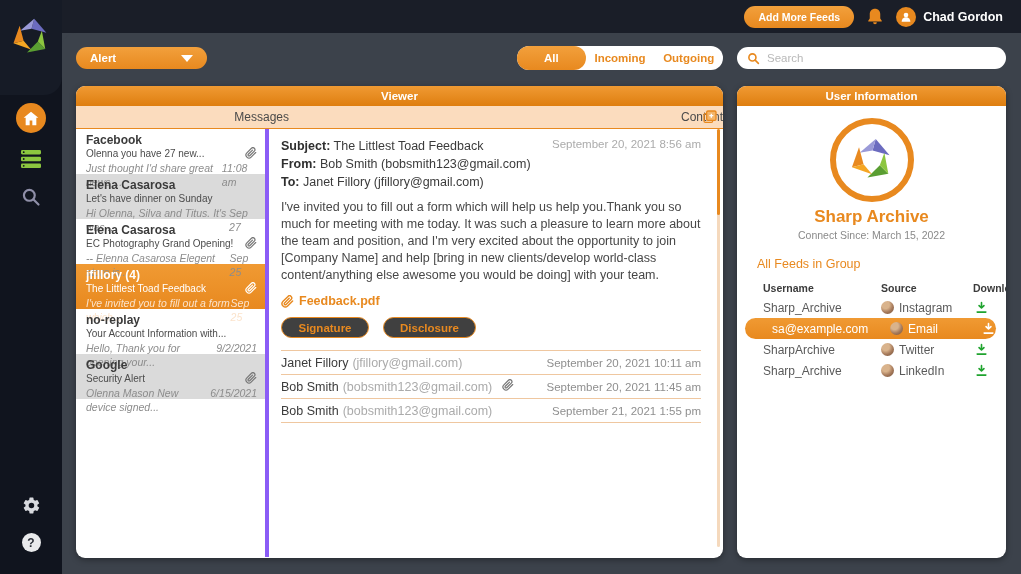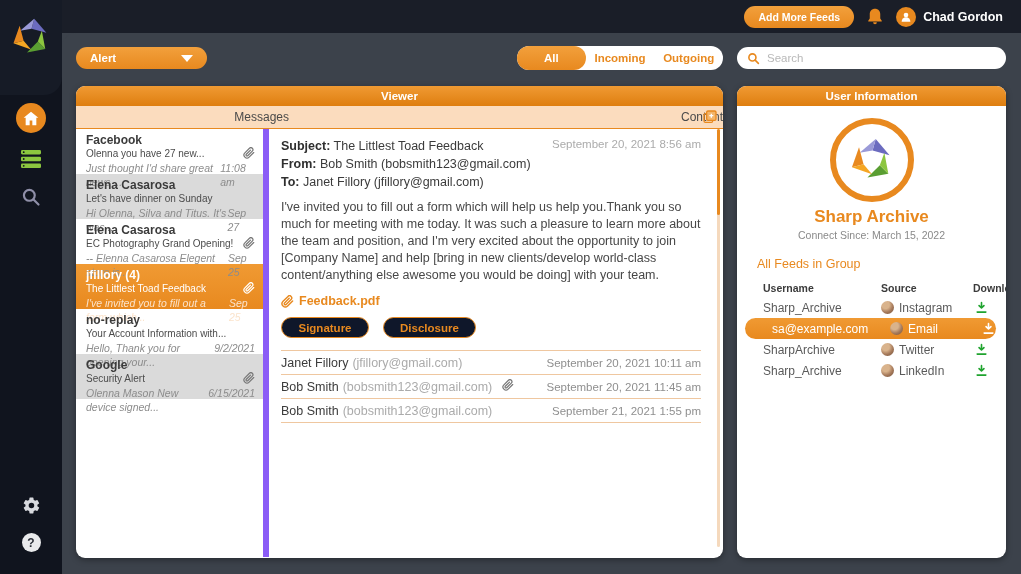--- a/index.html
+++ b/index.html
@@ -43,40 +43,40 @@
   .user-card  { left:675px; top:53px; width:269px; height:472px; }
   .card-header { height:20px; background:linear-gradient(#F09A33,#DE7E10); color:#fff; font-size:11.5px; font-weight:bold; display:flex; align-items:center; justify-content:center; }
 
   
   .subheader { height:23px; background:#FBDCBE; border-bottom:1px solid #E8891F; display:flex; align-items:center; position:relative; font-size:12px; color:#4A4A4A;text-align:right; }
   .subheader .col-msg { padding-left:12px; width:213px; }
   .subheader .col-content { flex:1; }
   .dup-icon { position:absolute; right:5px; top:3px; cursor:pointer; }
 
   .viewer-body { display:flex; height:428px; }
-  .msg-list { width:211px; border-right:6px solid #8b5cf6; overflow:hidden; }
+  .msg-list { width:211px; border-right:4px solid #8b5cf6; overflow:hidden; }
   .msg-row { height:45px; padding:4px 8px 0 10px; background:#fff; cursor:pointer; }
   .msg-row.alt { background:#DADADA; }
   .msg-row.selected { background:linear-gradient(#F09A33,#E8891F); }
   .msg-sender { font-size:12px; font-weight:bold; color:#3B3B3B; line-height:14px; }
   .msg-line2 { display:flex; justify-content:space-between; align-items:flex-start; font-size:10px; color:#4C4C4C; line-height:14px; }
   .msg-line3 { display:flex; justify-content:space-between; font-size:10.5px; font-style:italic; color:#8C8C8C; line-height:14px; }
   .msg-row.selected .msg-sender, .msg-row.selected .msg-line2 { color:#fff; }
   .msg-row.selected .msg-line3 { color:#FBE3CB; }
 
   
   .content-pane { flex:1; position:relative; padding:8px 22px 0 12px; }
   .mail-head { position:relative; }
   .mail-line { font-size:12.5px; color:#3B3B3B; line-height:18px; }
   .mail-line b { color:#2F2F2F; }
   .mail-date { position:absolute; right:0; top:1px; font-size:11.5px; color:#ABABAB; }
   .mail-body { margin-top:8px; font-size:12.5px; color:#474747; line-height:17px; width:420px; }
   .attach-row { margin-top:10px; display:flex; align-items:center; gap:5px; font-size:12.5px; font-weight:bold; color:#E8891F; cursor:pointer; }
   .pill-btns { margin-top:9px; display:flex; gap:14px; }
-  .pill-btn { min-width:88px; height:21px; border:1.5px solid #E8891F; border-radius:11px; background:#0f172a; color:#E8891F; font-size:11.5px; font-weight:bold; cursor:pointer; padding:0 16px; }
+  .pill-btn { min-width:88px; height:21px; border:1.5px solid #E8891F; border-radius:11px; background:#404040; color:#E8891F; font-size:11.5px; font-weight:bold; cursor:pointer; padding:0 16px; }
   .thread { margin-top:12px; border-top:1px solid #EFC7A0; }
   .thread-row { display:flex; align-items:center; height:24px; border-bottom:1px solid #EFC7A0; font-size:12.5px; }
   .t-name { color:#3B3B3B; }
   .t-email { color:#ABABAB; margin-left:4px; }
   .t-clip { margin-left:10px; }
   .t-date { margin-left:auto; color:#8F8F8F; font-size:11.5px; }
   .v-scroll { position:absolute; right:3px; top:0; width:3px; height:418px; background:#F5D9BD; border-radius:2px; }
   .v-thumb { position:absolute; right:3px; top:0; width:3px; height:86px; background:#E8891F; border-radius:2px; }
 
   

